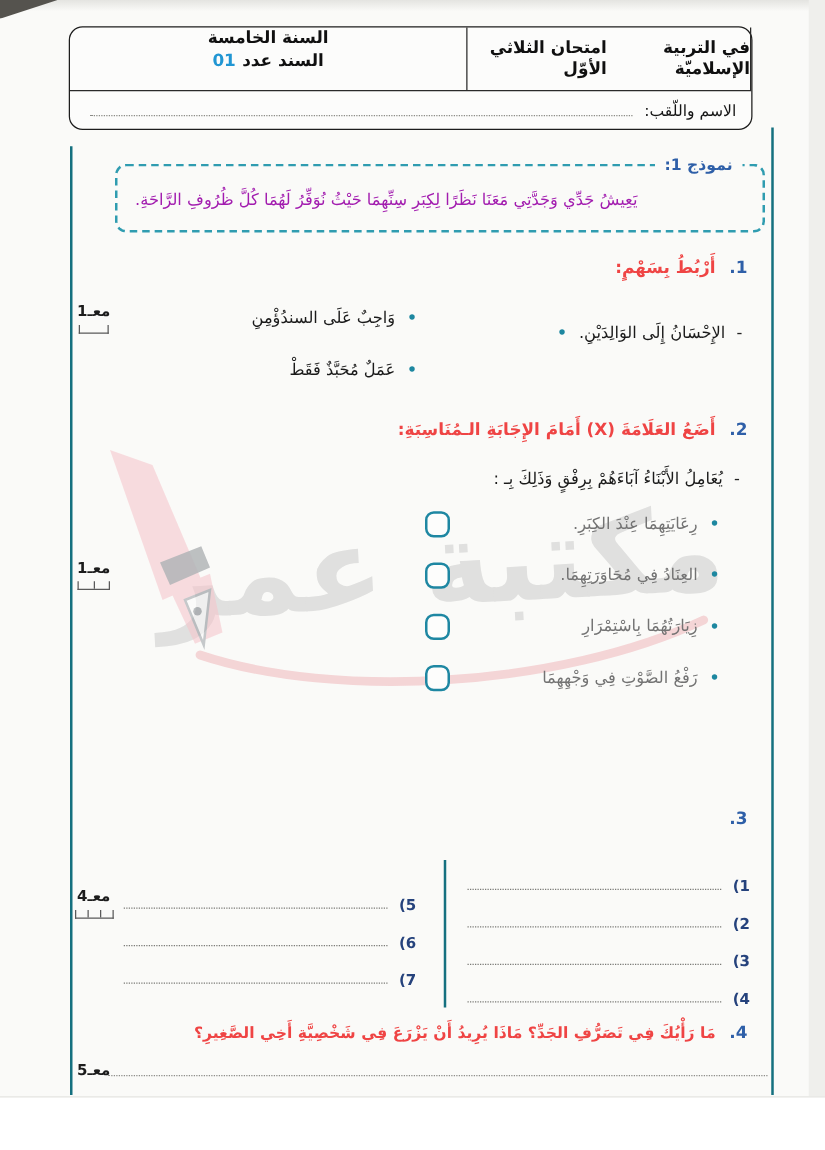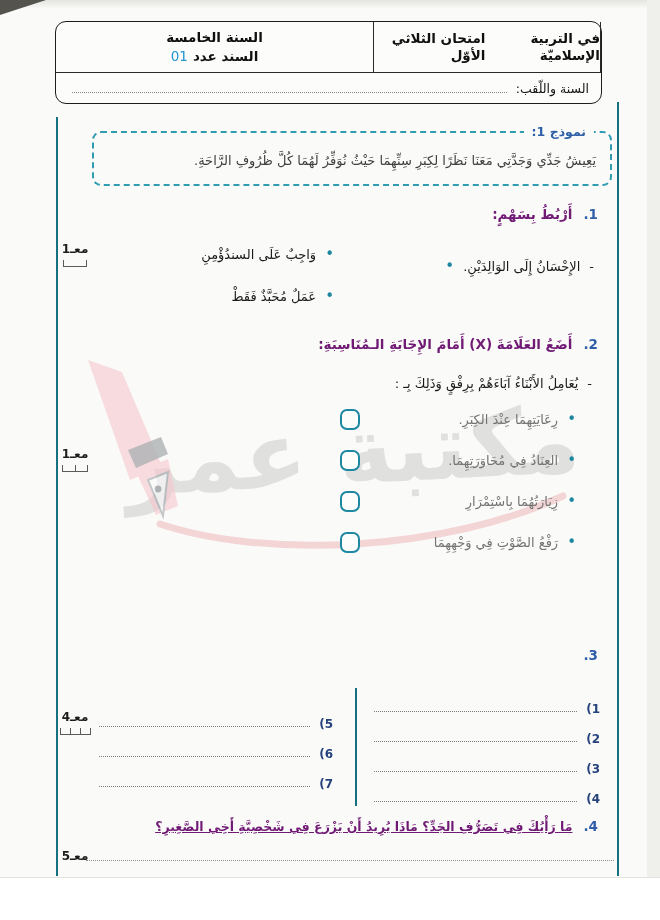--- a/index.html
+++ b/index.html
@@ -16,24 +16,24 @@
                  border-top:1px solid #e3e3df; }
 
   
   .header-box { position:absolute; left:55px; top:21px; width:547px; height:83px;
                 border:1.6px solid #1d1d1d; border-radius:11px; background:#fcfcfb; z-index:5;
                 display:flex; flex-direction:column; }
   .header-row1 { display:flex; flex-direction:row-reverse; height:51px; border-bottom:1.4px solid #2a2a2a; }
   .logo-cell  { width:138px; display:flex; align-items:center; justify-content:center; position:relative; }
   .title-cell { width:228px; border-left:1.4px solid #2a2a2a; border-right:1.4px solid #2a2a2a;
                 display:flex; align-items:center; justify-content:center; gap:2px; }
-  .year-cell  { flex:1; display:flex; flex-direction:column; align-items:center; justify-content:center; gap:2px; }
+  .year-cell  { flex:1; display:flex; flex-direction:column; align-items:center; justify-content:flex-start; gap:2px; }
   .h-bold { font-size:13.5px; font-weight:bold; color:#101010; direction:rtl; line-height:1.25; }
   .model-line { display:flex; direction:rtl; gap:5px; align-items:baseline; }
-  .model-number { color:#2196d3; font-weight:normal; font-size:13.5px; }
+  .model-number { color:#2196d3; font-weight:bold; font-size:13.5px; }
   .header-row2 { flex:1; display:flex; flex-direction:row-reverse; align-items:center; padding:0 12px; }
   .name-label { font-size:12.5px; color:#151515; direction:rtl; white-space:nowrap; }
   .name-line  { flex:1; border-bottom:1.5px dotted #8a8a85; height:10px; margin:0 9px 0 4px; }
 
   .logo-badge { position:relative; width:98px; height:32px; background:#4a8fd4; border:1px solid #2f6cae;
                 border-radius:8px; display:flex; align-items:center; justify-content:center; }
   .logo-badge::before { content:""; position:absolute; inset:3px; border:1.5px dashed rgba(255,255,255,.9); border-radius:5px; }
   .logo-text { color:#ffffff; font-weight:bold; font-size:12px; direction:rtl; margin-right:10px; }
   .logo-boy { position:absolute; right:-12px; top:-8px; }
 
@@ -46,35 +46,35 @@
   .crit-label { font-size:12px; font-weight:bold; color:#1c1c1c; direction:rtl; display:block; }
   .bracket { margin:4px auto 0; height:7px; border:1px solid #5a5a5a; border-top:none; display:flex; }
   .bracket i { flex:1; border-right:1px solid #5a5a5a; } .bracket i:last-child { border-right:none; }
   .b1 { width:24px; } .b2 { width:26px; } .b3 { width:31px; }
 
   
   .sanad-box { position:absolute; left:92px; width:520px; border:2px dashed #2f9cb0; border-radius:9px;
                background:transparent; z-index:2; }
   .sanad-label { position:absolute; top:-10px; right:16px; background:#fafaf8; padding:0 8px;
                  color:#2e5fa8; font-weight:bold; font-size:12.5px; direction:rtl; line-height:1.4; }
-  .sanad-text { direction:rtl; text-align:right; font-size:13px; color:#404040; padding:17px 14px 8px; line-height:1.7; }
+  .sanad-text { direction:rtl; text-align:left; font-size:13px; color:#a21caf; padding:17px 14px 8px; line-height:1.7; }
   #sanad1 { top:131px; height:55px; }
   #sanad2 { top:590px; height:48px; }
   #sanad2 .sanad-text { padding-top:13px; }
 
   
   .q-header { position:absolute; display:flex; flex-direction:row-reverse; align-items:baseline; gap:11px;
               white-space:nowrap; z-index:2; }
   .q-num { direction:rtl; color:#2e5fa8; font-weight:bold; font-size:13.5px; }
-  .q-title { direction:rtl; color:#701a75; font-weight:bold; font-size:13.5px; }
+  .q-title { direction:rtl; color:#ef4444; font-weight:bold; font-size:13.5px; }
   #q1-header { top:206px; right:62px; }
   #q2-header { top:336px; right:62px; }
   #q3-header { top:647px; right:62px; }
   #q4-header { top:818px; right:62px; font-size:12.5px; }
-  #q4-header .q-title { font-size:12.5px;text-decoration:underline; }
+  #q4-header .q-title { font-size:12.5px; }
 
   
   .match-row { position:absolute; display:flex; flex-direction:row-reverse; align-items:center; gap:9px;
                white-space:nowrap; z-index:2; }
   .dash { color:#222; font-size:13px; }
   .bullet { color:#1d87a0; font-size:15px; line-height:1; }
   .match-text { direction:rtl; font-size:13px; color:#1a1a1a; }
   #match-right { top:259px; right:66px; }
   #match-left-1 { top:247px; right:326px; }
   #match-left-2 { top:289px; right:326px; }
@@ -138,21 +138,21 @@
       </div>
       <div class="year-cell">
         <span class="h-bold">السنة الخامسة</span>
         <span class="model-line">
           <span class="h-bold">السند عدد</span>
           <span class="model-number">01</span>
         </span>
       </div>
     </div>
     <div class="header-row2">
-      <span class="name-label">السنة واللّقب:</span>
+      <span class="name-label">الاسم واللّقب:</span>
       <span class="name-line"></span>
     </div>
   </div>
 
   <div class="rule-left"></div>
   <div class="rule-right"></div>
 
   <div class="crit" style="top:242px">
     <span class="crit-label">معـ1</span>
     <span class="bracket b1">

